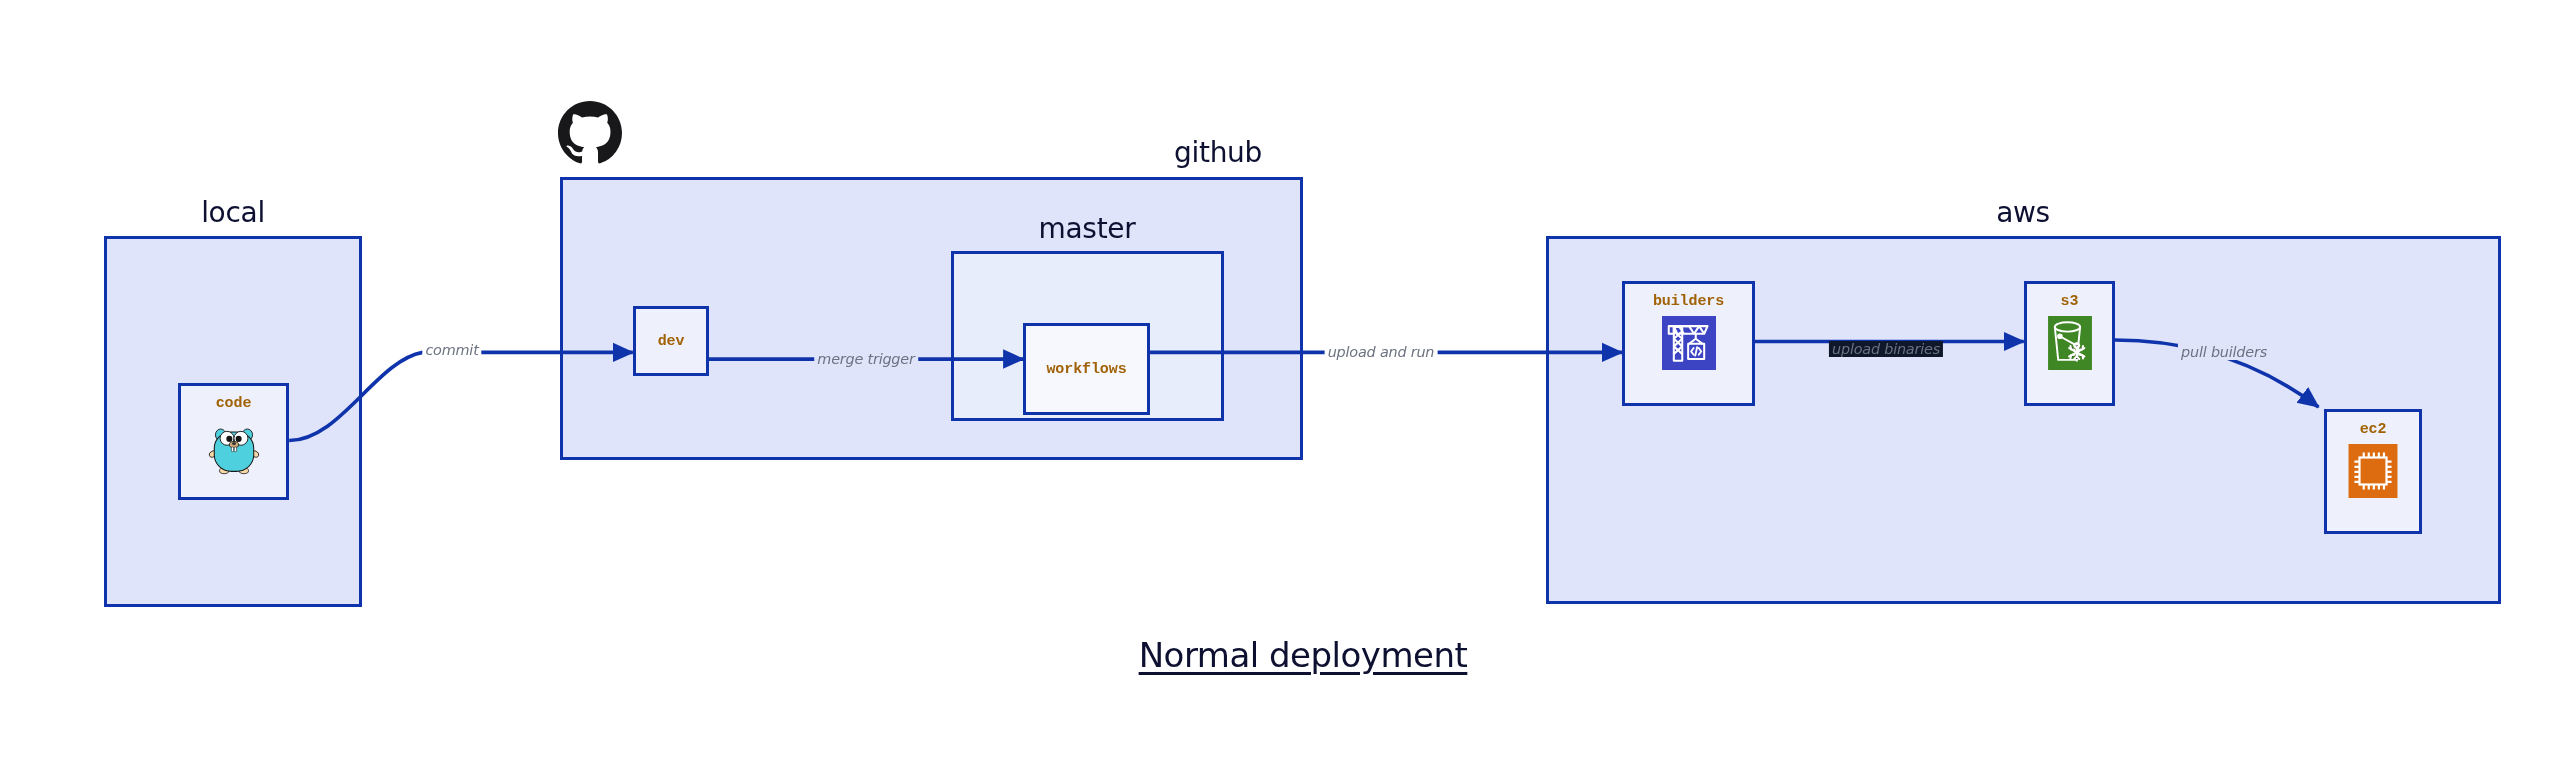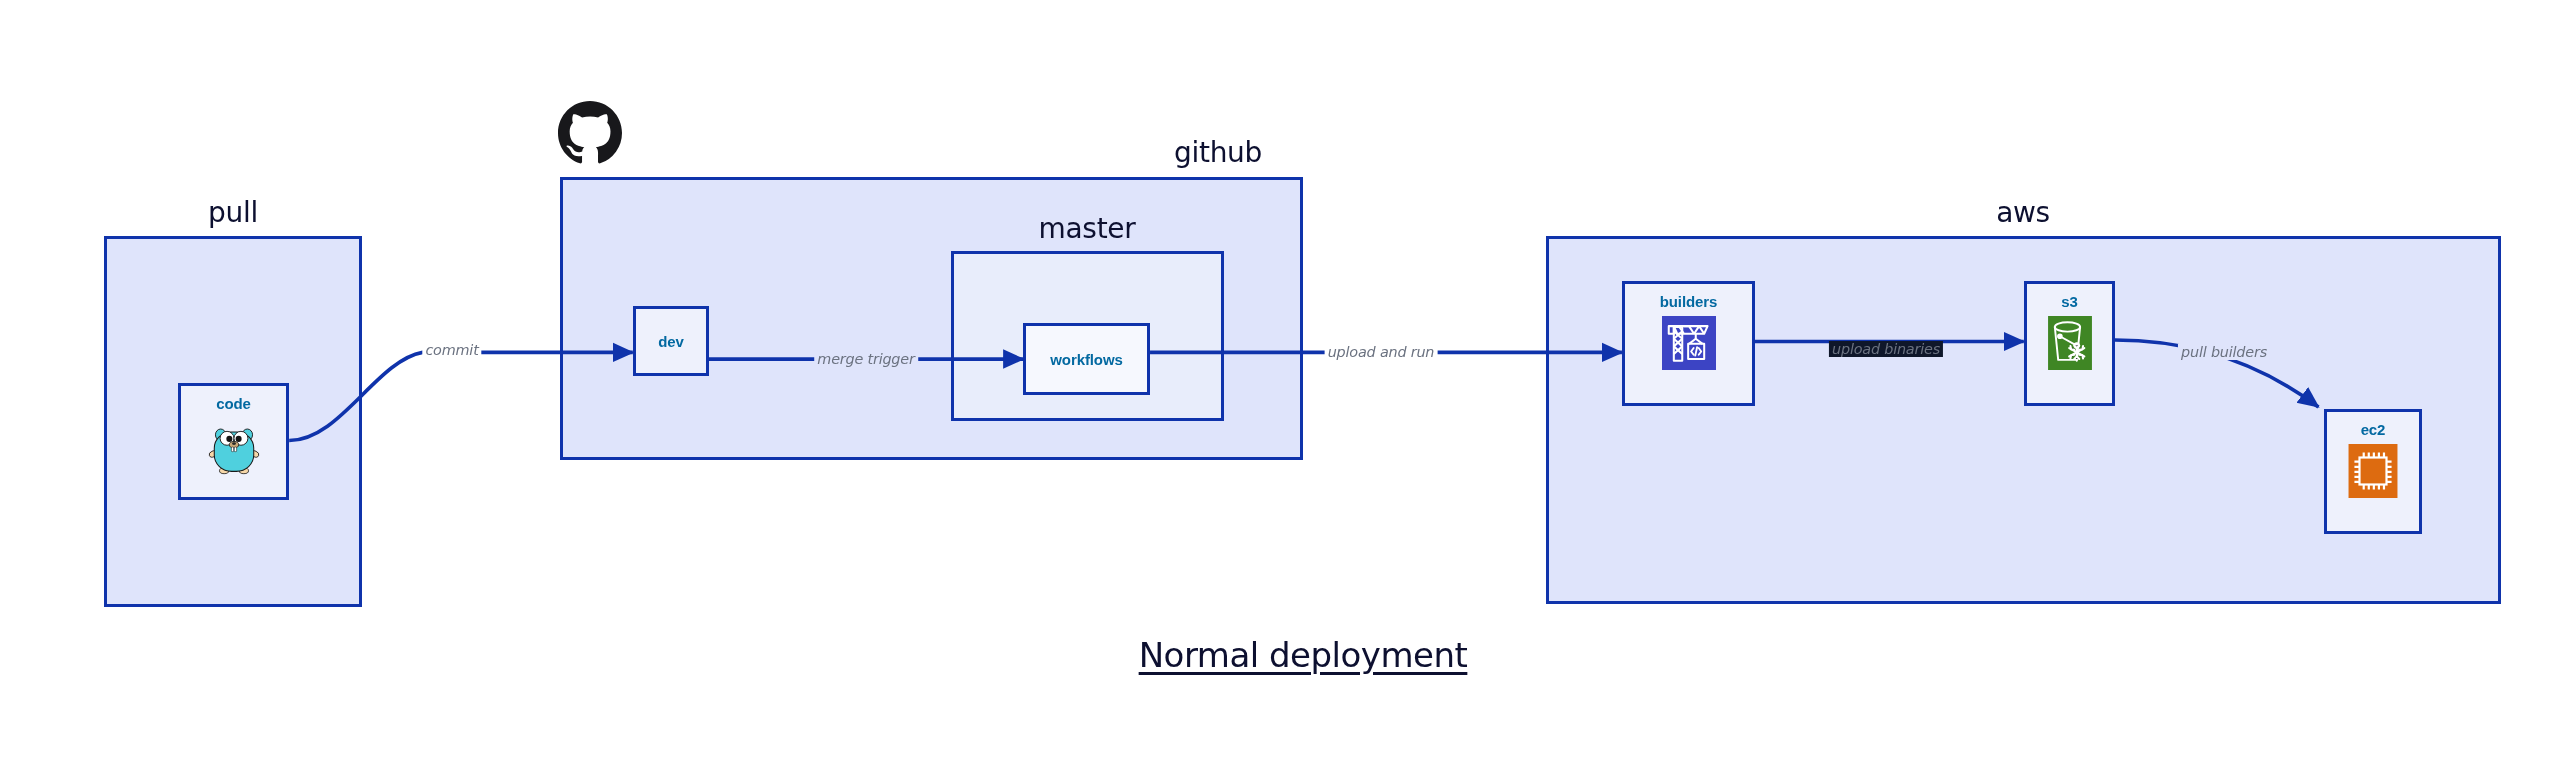--- a/index.html
+++ b/index.html
@@ -40,24 +40,24 @@
     position: absolute;
     background: #eef1fc;
     border: 3.6px solid #0f33ab;
     box-sizing: border-box;
     display: flex;
     flex-direction: column;
     align-items: center;
   }
   .node.white { background: #f6f8fe; }
   .node-label {
-    font-family: Liberation Sans, sans-serif;
+    font-family: Liberation Mono, monospace;
     font-weight: bold;
     font-size: 15px;
-    color: #0369a1;
+    color: #a16207;
     margin-top: 9.3px;
     white-space: nowrap;
     letter-spacing: -0.1px;
   }
   .node.centered { justify-content: center; align-items: center; }
   .node.centered .node-label { margin-top: 0; }
 
   .node-icon {
     margin-top: 6.2px;
     line-height: 0;
@@ -103,21 +103,21 @@
     transform: translateX(-50%);
     letter-spacing: -0.5px;
   }
 </style>
 </head>
 <body>
 
 <div id="canvas">
 
   <div class="group" style="left:104px; top:236px; width:258px; height:371px;"></div>
-  <div class="group-label" style="left:233px; top:196px; transform:translateX(-50%);">pull</div>
+  <div class="group-label" style="left:233px; top:196px; transform:translateX(-50%);">local</div>
 
   <div class="node" style="left:178px; top:383px; width:111px; height:117px;">
     <span class="node-label">code</span>
     <span class="node-icon">
       <svg width="58" height="58" viewBox="0 0 100 100" xmlns="http://www.w3.org/2000/svg">
 
         <ellipse cx="27" cy="29" rx="9" ry="10" fill="#4fd0de" stroke="#1a1a1a" stroke-width="1.6"></ellipse>
         <ellipse cx="73" cy="29" rx="9" ry="10" fill="#4fd0de" stroke="#1a1a1a" stroke-width="1.6"></ellipse>
 
         <ellipse cx="14" cy="62" rx="7" ry="5" fill="#f6d7a8" stroke="#1a1a1a" stroke-width="1.4" transform="rotate(-25 14 62)"></ellipse>
@@ -151,21 +151,21 @@
     </svg>
   </div>
 
   <div class="node centered" style="left:633px; top:306px; width:76px; height:70px;">
     <span class="node-label">dev</span>
   </div>
 
   <div class="group" style="left:951px; top:251px; width:273px; height:170px; background:#e8edfb;"></div>
   <div class="group-label" style="left:1087px; top:212px; transform:translateX(-50%);">master</div>
 
-  <div class="node centered white" style="left:1023px; top:323px; width:127px; height:72px;">
+  <div class="node centered white" style="left:1023px; top:323px; width:127px; height:92px;">
     <span class="node-label">workflows</span>
   </div>
 
   <div class="group" style="left:1546px; top:236px; width:955px; height:368px;"></div>
   <div class="group-label" style="left:2023px; top:196px; transform:translateX(-50%);">aws</div>
 
   <div class="node" style="left:1622px; top:281px; width:133px; height:125px;">
     <span class="node-label">builders</span>
     <span class="node-icon">
       <svg width="54" height="54" viewBox="0 0 64 64" xmlns="http://www.w3.org/2000/svg">

